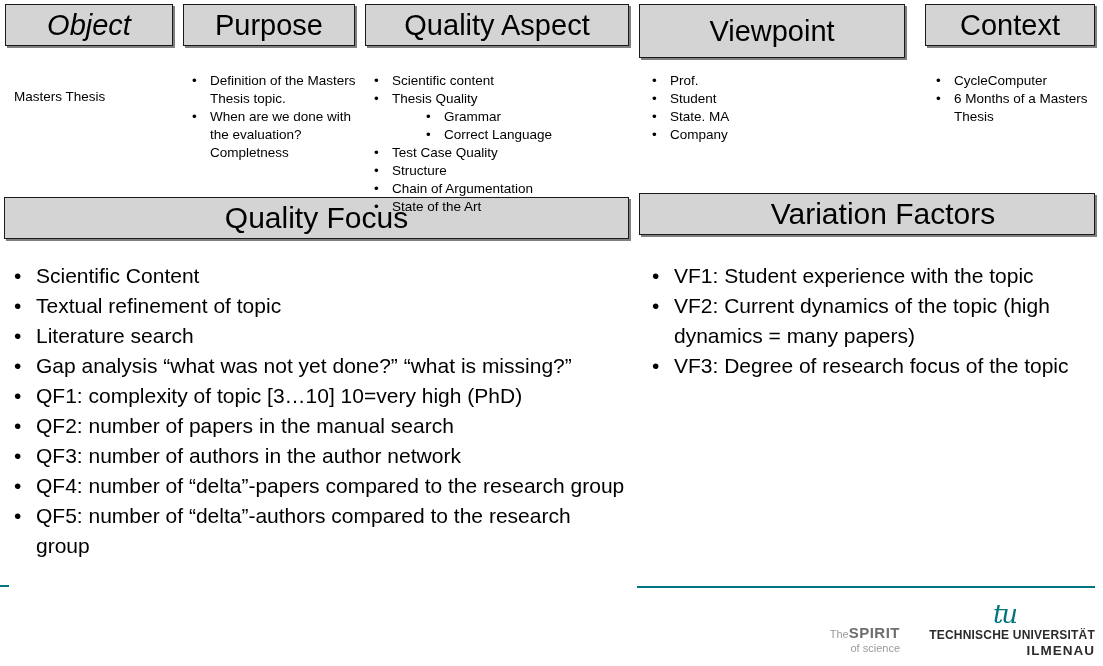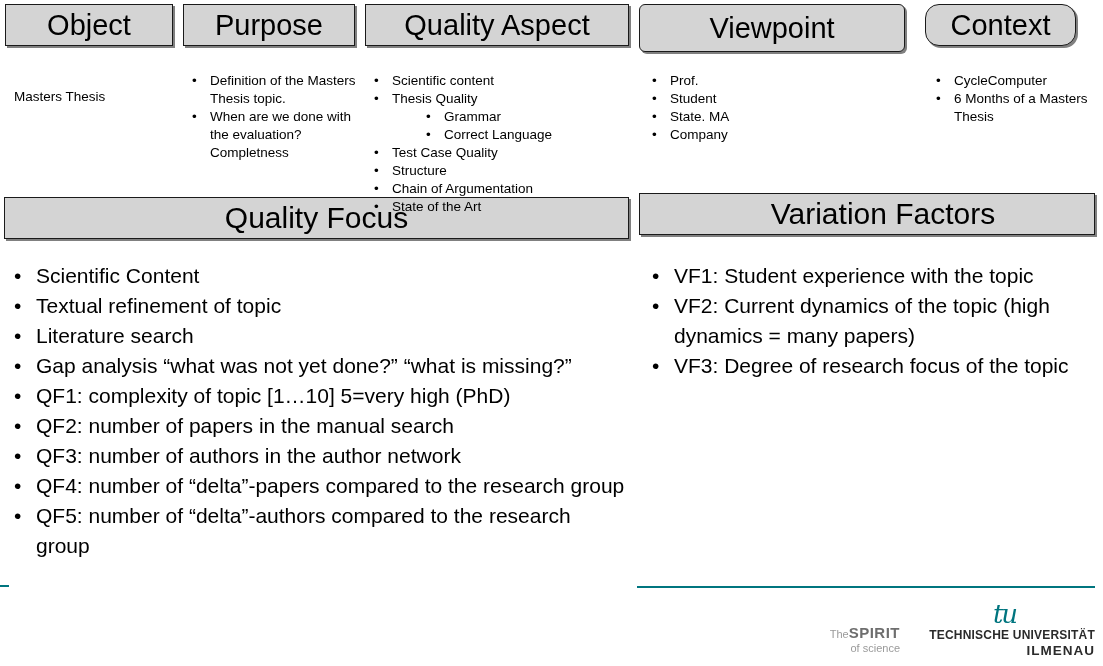--- a/index.html
+++ b/index.html
@@ -168,37 +168,37 @@
     background: #00757f;
     height: 2px;
     width: 9px;
   }
 </style>
 </head>
 <body>
 
 <div id="slide">
 
-  <div class="plate" style="left:5px; top:4px; width:168px; height:42px;">
+  <div class="plate" style="left:5px; top:4px; width:168px; height:42px;font-style:italic;">
     <span class="plate-label">Object</span>
   </div>
 
   <div class="plate" style="left:183px; top:4px; width:172px; height:42px;">
     <span class="plate-label">Purpose</span>
   </div>
 
   <div class="plate" style="left:365px; top:4px; width:264px; height:42px;">
     <span class="plate-label">Quality Aspect</span>
   </div>
 
-  <div class="plate" style="left:639px; top:4px; width:266px; height:48px;border-radius:6px;">
+  <div class="plate" style="left:639px; top:4px; width:266px; height:54px;">
     <span class="plate-label">Viewpoint</span>
   </div>
 
-  <div class="plate" style="left:925px; top:4px; width:151px; height:42px;border-radius:14px;">
+  <div class="plate" style="left:925px; top:4px; width:170px; height:42px;">
     <span class="plate-label">Context</span>
   </div>
 
   <div class="col-text" style="left:14px; top:72px; width:160px;margin-top:16px;">
     <div class="plain-item">Masters Thesis</div>
   </div>
 
   <div class="col-text" style="left:188px; top:72px; width:168px;">
     <ul class="bl">
       <li>
@@ -317,21 +317,21 @@
       <li>
         <span class="bullet">•</span>
         <span>Literature search</span>
       </li>
       <li>
         <span class="bullet">•</span>
         <span>Gap analysis “what was not yet done?” “what is missing?”</span>
       </li>
       <li>
         <span class="bullet">•</span>
-        <span>QF1: complexity of topic [1…10] 5=very high (PhD)</span>
+        <span>QF1: complexity of topic [3…10] 10=very high (PhD)</span>
       </li>
       <li>
         <span class="bullet">•</span>
         <span>QF2: number of papers in the manual search</span>
       </li>
       <li>
         <span class="bullet">•</span>
         <span>QF3: number of authors in the author network</span>
       </li>
       <li>

